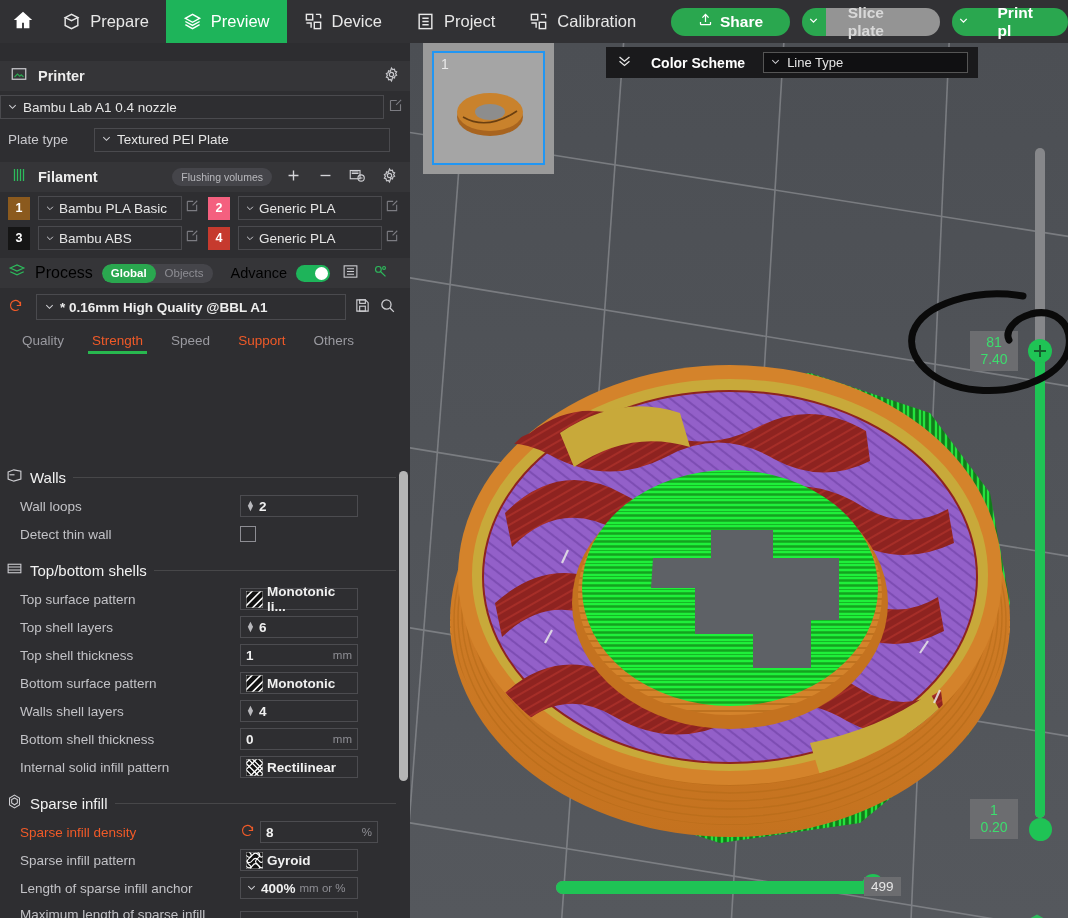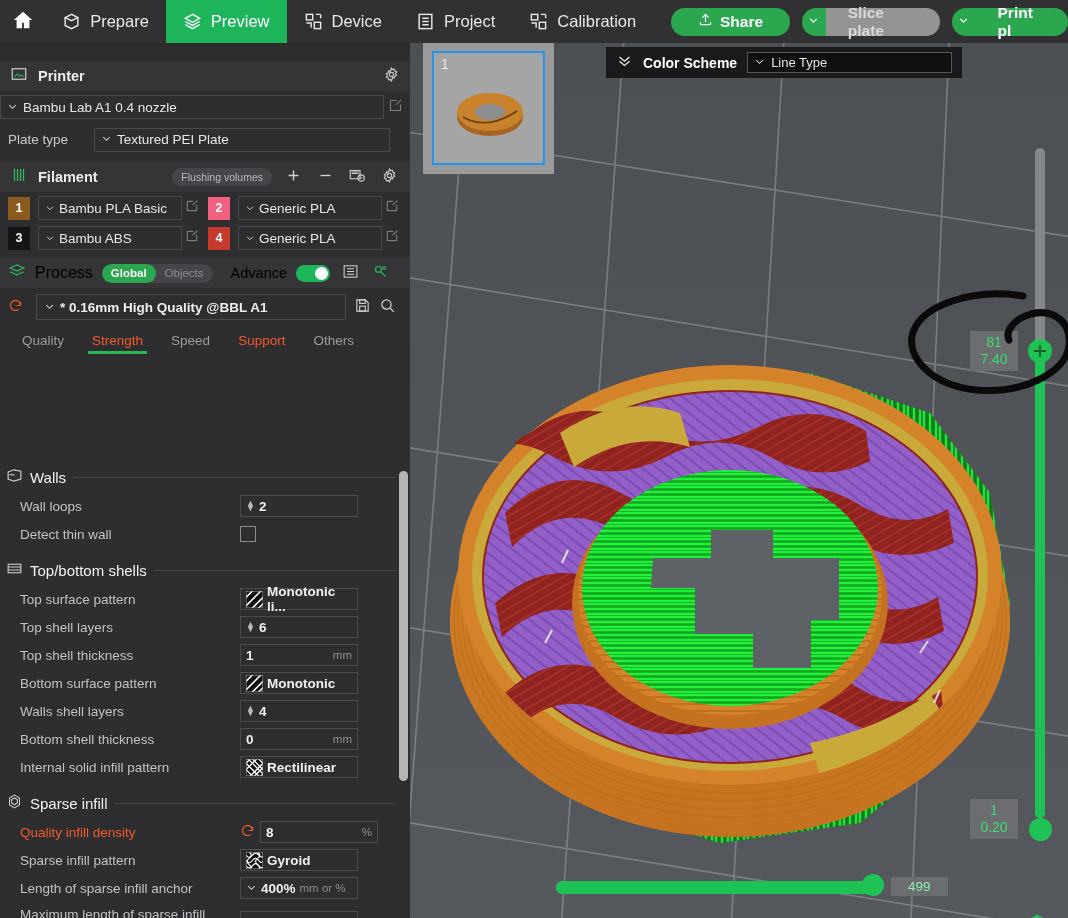--- a/index.html
+++ b/index.html
@@ -177,21 +177,21 @@
   .plate-thumb .inner {
     position: absolute; left: 9px; top: 8px; right: 9px; bottom: 9px;
     border: 2px solid #2196f3; background: #a5a5a5;
   }
   .plate-thumb .num {
     position: absolute; left: 18px; top: 13px; color: #e9e9e9; font-size: 14px;
   }
 
   .cs-bar {
     position: absolute; left: 196px; top: 4px; height: 31px; background: #1a1a1c;
-    display: flex; align-items: center; gap: 10px; padding: 0 10px; justify-content: space-between;
+    display: flex; align-items: center; gap: 18px; padding: 0 10px; justify-content: space-between;
   }
   .cs-bar .t { color: #fff; font-size: 14px; font-weight: bold; }
   .cs-sel {
     width: 205px; height: 21px; border: 1px solid #555; background: #101012;
     display: flex; align-items: center; gap: 6px; padding: 0 6px;
     color: #e4e4e4; font-size: 13px; cursor: pointer;
   }
 
   
   .vslider { position: absolute; right: 23px; top: 105px; width: 10px; height: 670px;
@@ -220,22 +220,22 @@
   }
   .hslider .fill {
     position: absolute; left: 0; top: 0; bottom: 0; width: 316px;
     background: #1fc355; border-radius: 7px;
   }
   .hknob {
     position: absolute; left: 452px; top: 831px; width: 22px; height: 22px;
     border-radius: 50%; background: #1fc355; cursor: pointer;
   }
   .htip {
-    position: absolute; left: 481px; top: 834px; background: #6c6d70; color: #86efac;
-    font-size: 13.5px; padding: 2px 17px;
+    position: absolute; left: 454px; top: 834px; background: #6c6d70; color: #e5e5e5;
+    font-size: 13.5px; padding: 2px 7px;
   }
 
   .layers-ico { position: absolute; left: 613px; top: 868px; cursor: pointer; }
 
   
   .annot { position: absolute; left: 495px; top: 245px; pointer-events: none; }
 </style>
 </head>
 <body>
 
@@ -709,21 +709,21 @@
           <svg width="17" height="17" viewBox="0 0 24 24" fill="none" stroke="#cfcfd3" stroke-width="1.5">
               <path d="M12 3 l7 4 v10 l-7 4 -7-4 V7 Z"></path>
               <path d="M12 7 l4 2.4v4.8L12 16.6 8 14.2V9.4Z"></path>
             </svg>
         </span>
         <span class="gt">Sparse infill</span>
         <span class="line"></span>
       </div>
 
       <div class="srow">
-        <span class="name mod">Quality infill density</span>
+        <span class="name mod">Sparse infill density</span>
         <span class="reset">
           <span>
             <svg width="15" height="15" viewBox="0 0 24 24" fill="none" stroke="#f05a28" stroke-width="1.9">
                 <path d="M20 12 a8 8 0 10-3 6.2"></path>
                 <path d="M20 6 v6 h-6"></path>
               </svg>
           </span>
         </span>
         <div class="field" style="width:118px">
           <span>8</span>

